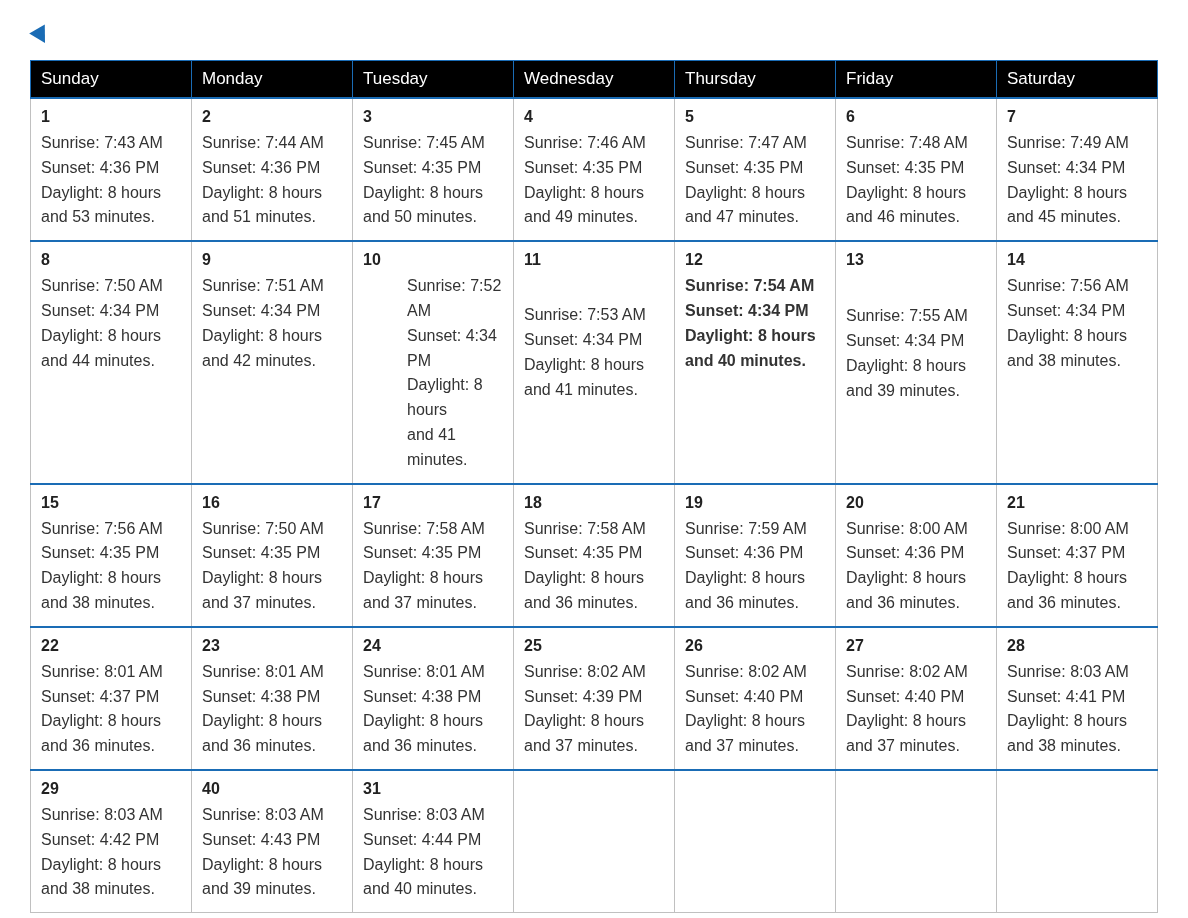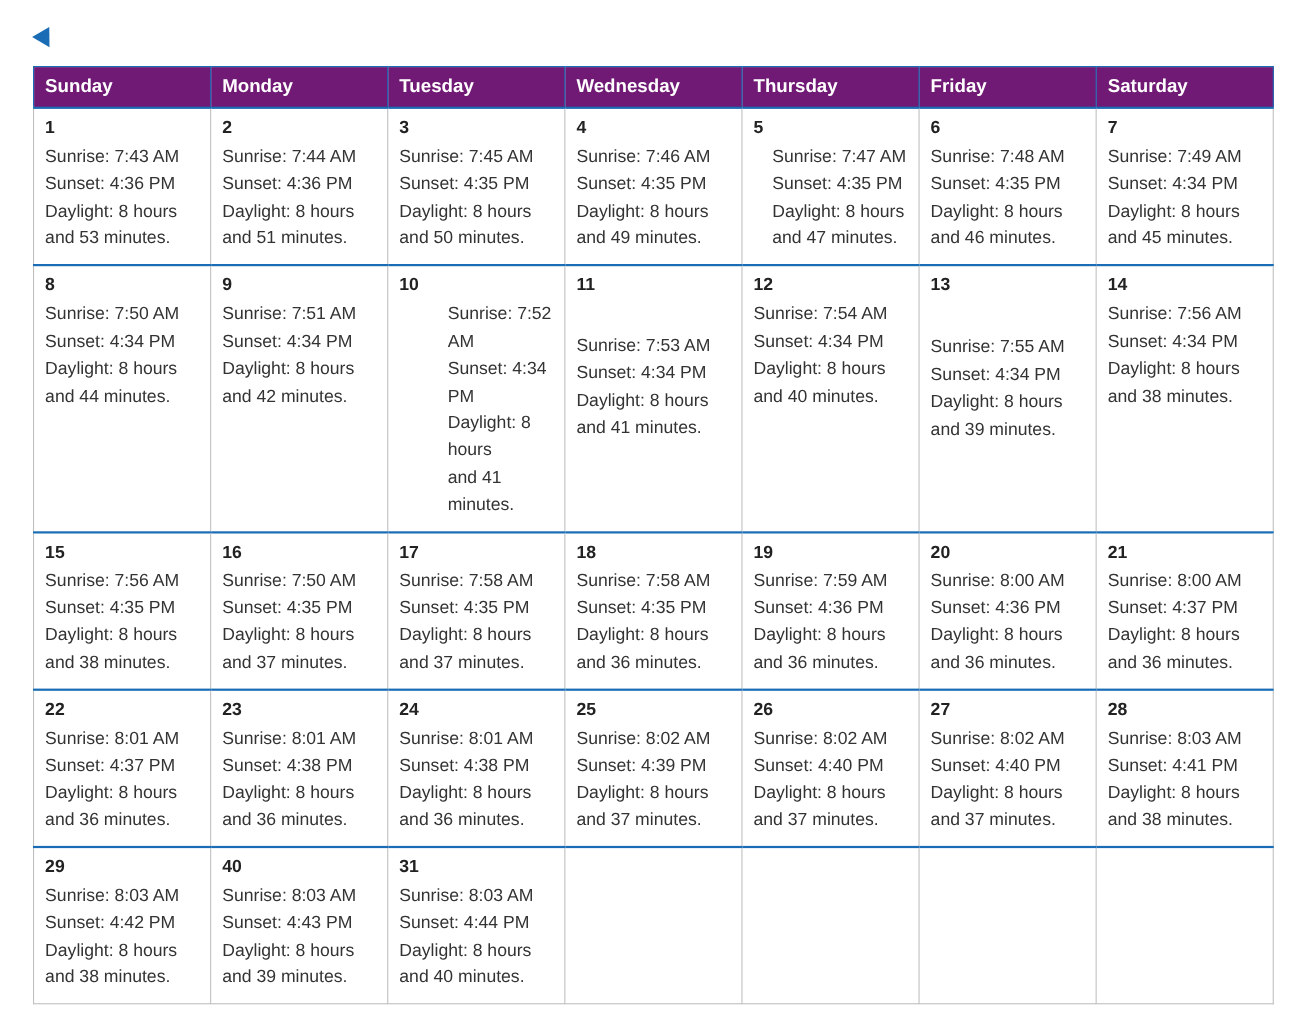--- a/index.html
+++ b/index.html
@@ -59,24 +59,24 @@
       font-size: 22px;
       color: #333;
       margin-top: 4px;
     }
     .calendar-table {
       width: 100%;
       border-collapse: collapse;
       margin-top: 16px;
     }
     .calendar-table th {
-      background-color: #701a75;
+      background-color: #000000;
       color: #fff;
       font-size: 17px;
-      font-weight: bold;
+      font-weight: normal;
       padding: 8px 10px;
       text-align: left;
       border: 1px solid #1a6cb5;
     }
     .calendar-table td {
       vertical-align: top;
       padding: 6px 10px 10px 10px;
       border: 1px solid #c0c0c0;
       width: calc(100% / 7);
       font-size: 13px;
@@ -164,21 +164,21 @@
         </td>
         <td>
           <span class="day-number">4</span>
           <div class="day-info" style="white-space: pre-line;">Sunrise: 7:46 AM
 Sunset: 4:35 PM
 Daylight: 8 hours
 and 49 minutes.</div>
         </td>
         <td>
           <span class="day-number">5</span>
-          <div class="day-info" style="white-space: pre-line; margin-left: 17px;">Sunrise: 7:47 AM
+          <div class="day-info" style="white-space: pre-line;">Sunrise: 7:47 AM
 Sunset: 4:35 PM
 Daylight: 8 hours
 and 47 minutes.</div>
         </td>
         <td>
           <span class="day-number">6</span>
           <div class="day-info" style="white-space: pre-line;">Sunrise: 7:48 AM
 Sunset: 4:35 PM
 Daylight: 8 hours
 and 46 minutes.</div>
@@ -215,21 +215,21 @@
         </td>
         <td>
           <span class="day-number">11</span>
           <div class="day-info" style="white-space: pre-line; margin-top: 31px;">Sunrise: 7:53 AM
 Sunset: 4:34 PM
 Daylight: 8 hours
 and 41 minutes.</div>
         </td>
         <td>
           <span class="day-number">12</span>
-          <div class="day-info" style="white-space: pre-line;">Sunrise: 7:54 AM
+          <div class="day-info" style="white-space: pre-line; font-weight: bold;">Sunrise: 7:54 AM
 Sunset: 4:34 PM
 Daylight: 8 hours
 and 40 minutes.</div>
         </td>
         <td>
           <span class="day-number">13</span>
           <div class="day-info" style="white-space: pre-line; margin-top: 32px;">Sunrise: 7:55 AM
 Sunset: 4:34 PM
 Daylight: 8 hours
 and 39 minutes.</div>

